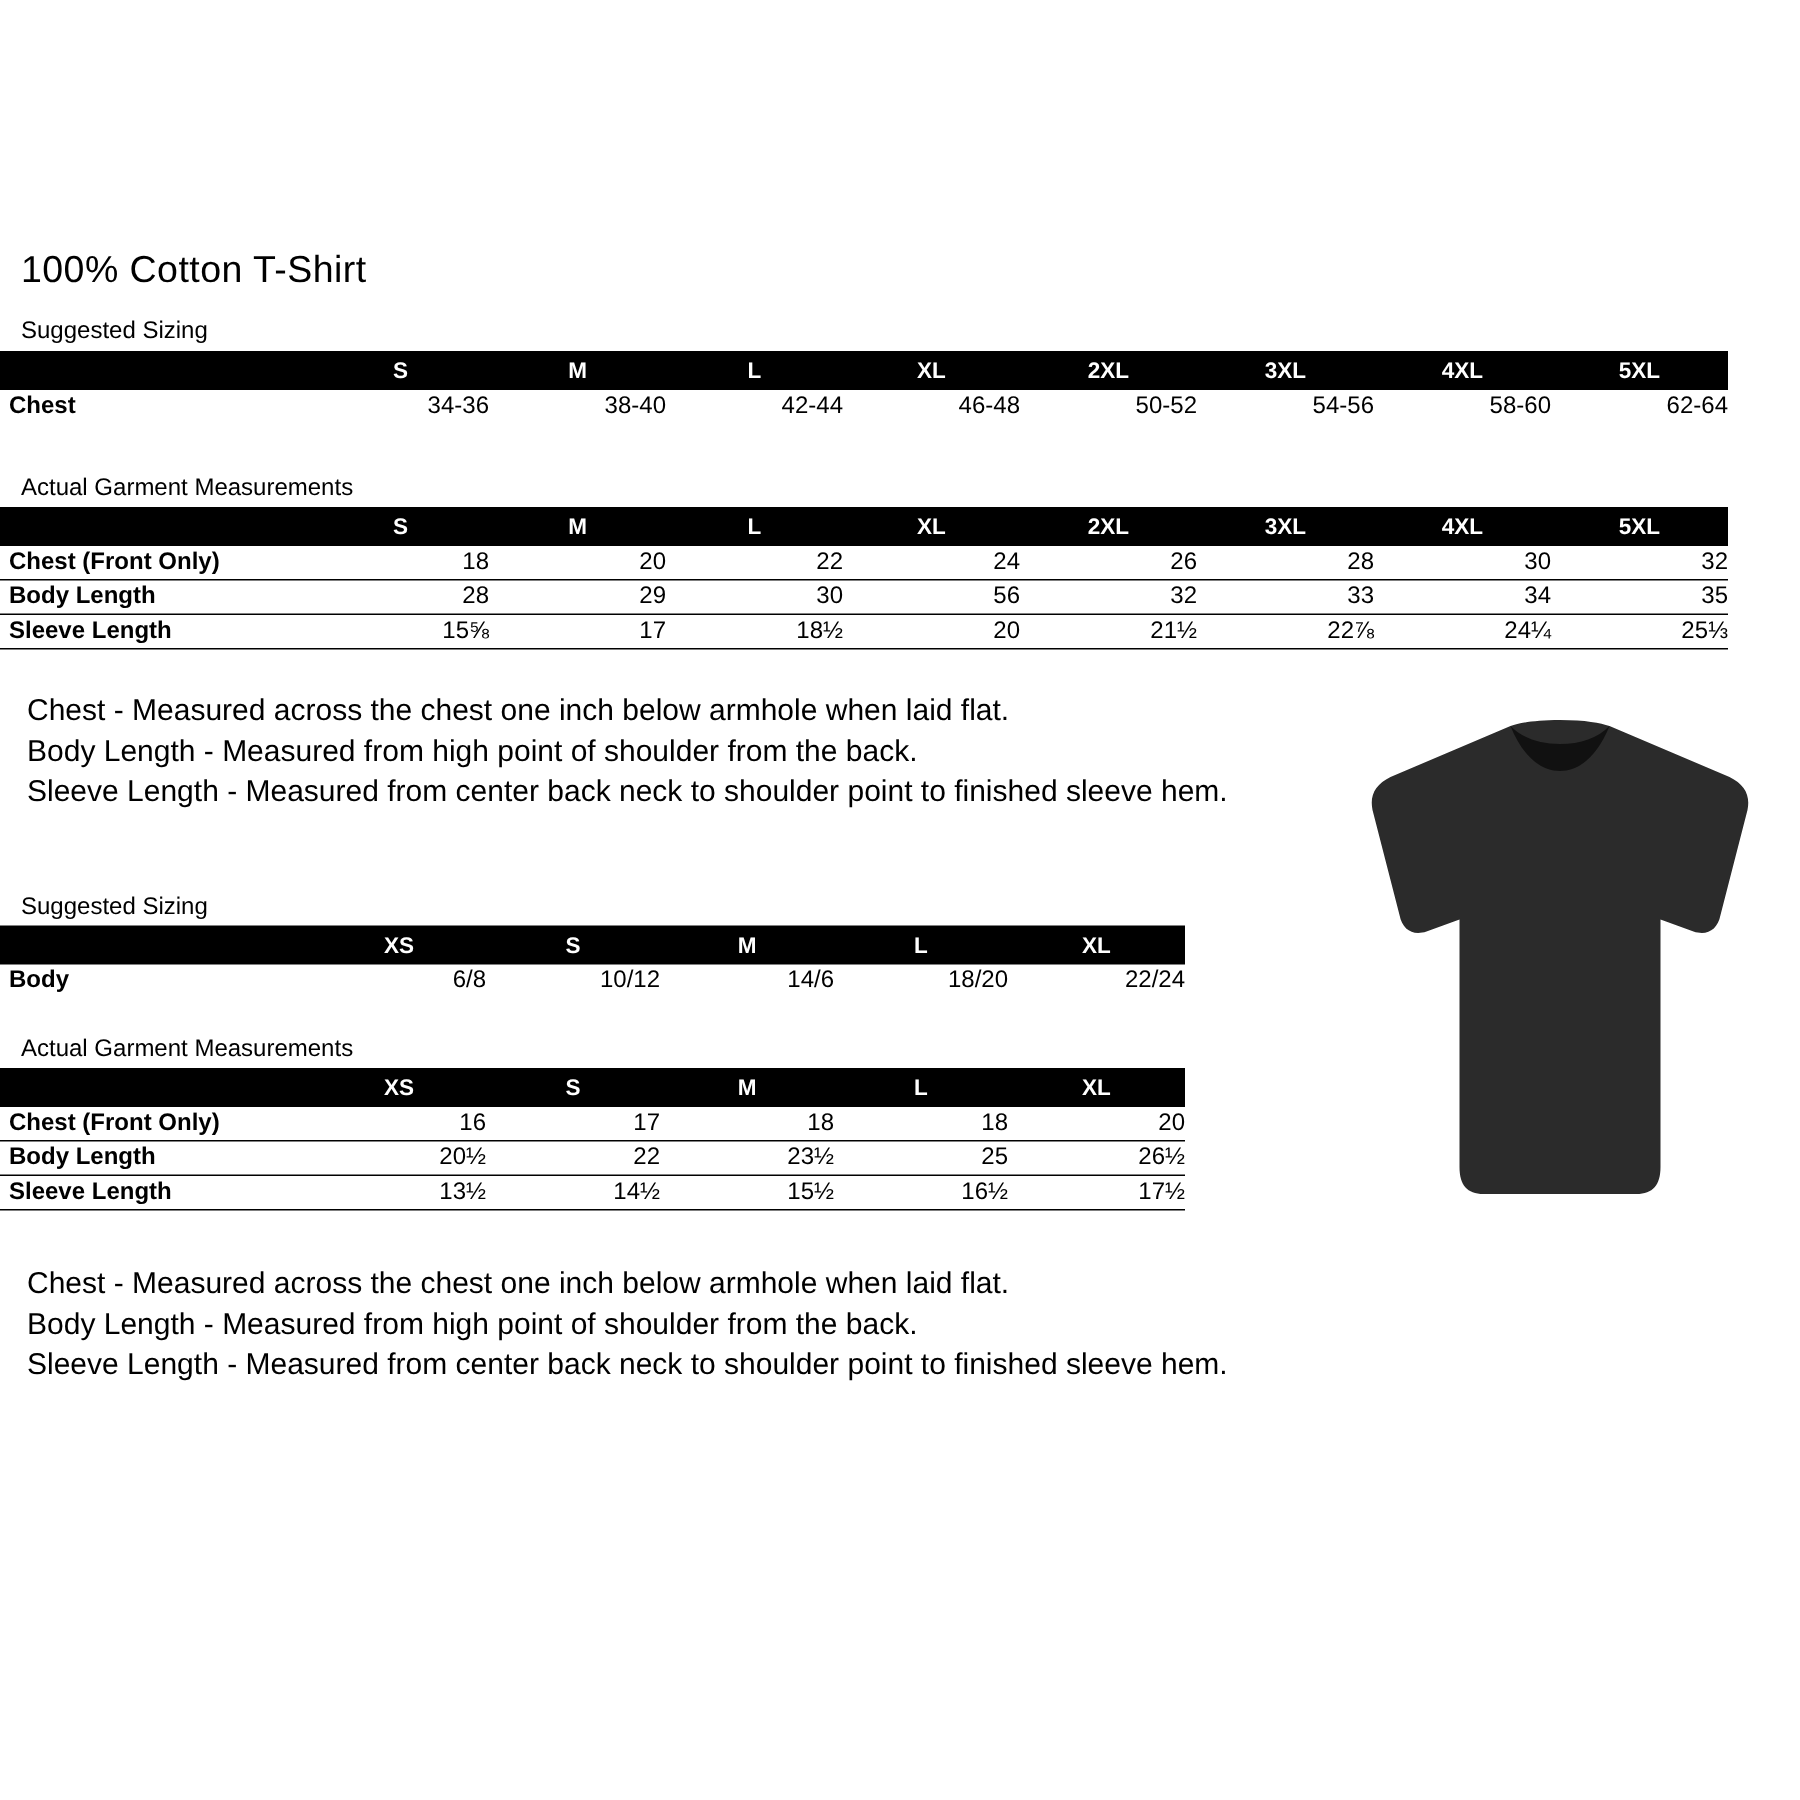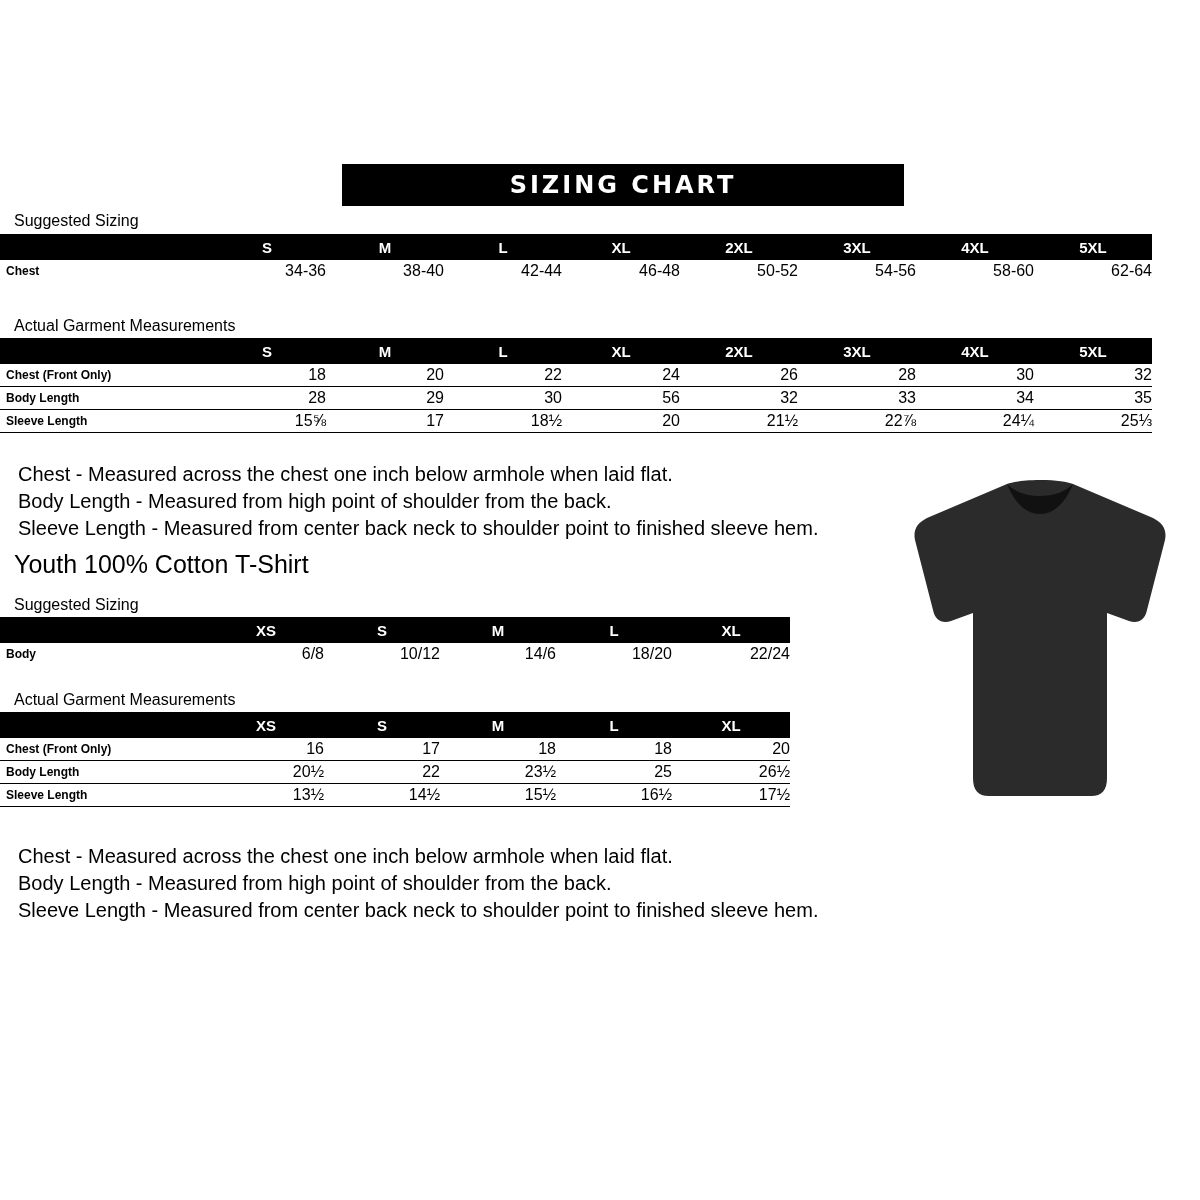--- a/index.html
+++ b/index.html
@@ -84,21 +84,21 @@
     text-align: center;
   }
   table.chart thead th.rowhead {
     text-align: left;
     padding-left: 6px;
   }
   table.chart tbody th {
     text-align: left;
     padding-left: 6px;
     font-weight: bold;
-    font-size: 12px;
+    font-size: 16px;
     white-space: nowrap;
   }
   table.chart tbody td {
     text-align: right;
     font-size: 16px;
   }
   table.chart tbody tr.ruled th,
   table.chart tbody tr.ruled td {
     border-bottom: 1px solid #000000;
   }
@@ -154,24 +154,22 @@
     width: 290px;
     height: 330px;
   }
   .shirt svg { display: block; }
 </style>
 </head>
 <body>
 
 <div class="page">
 
-
-  <div class="sizing-chart-banner">
-    <div class="label">SIZING CHART</div>
-  </div>
+  <div class="adult-title">100% Cotton T-Shirt</div>
+
 
   <div class="sub-label" style="top:212px;">Suggested Sizing</div>
 
   <table class="chart" id="adult-suggested">
     <colgroup>
       <col style="width:208px">
         <col style="width:118px">
         <col style="width:118px">
       <col style="width:118px">
         <col style="width:118px">
@@ -271,21 +269,20 @@
       </tr>
     </tbody>
   </table>
 
   <div class="notes" style="top:461px;">
     <div>Chest - Measured across the chest one inch below armhole when laid flat.</div>
     <div>Body Length - Measured from high point of shoulder from the back.</div>
     <div>Sleeve Length - Measured from center back neck to shoulder point to finished sleeve hem.</div>
   </div>
 
-  <div class="youth-title">Youth 100% Cotton T-Shirt</div>
 
   <div class="sub-label" style="top:596px;">Suggested Sizing</div>
 
   <table class="chart" id="youth-suggested">
     <colgroup>
       <col style="width:208px">
         <col style="width:116px">
         <col style="width:116px">
       <col style="width:116px">
         <col style="width:116px">

